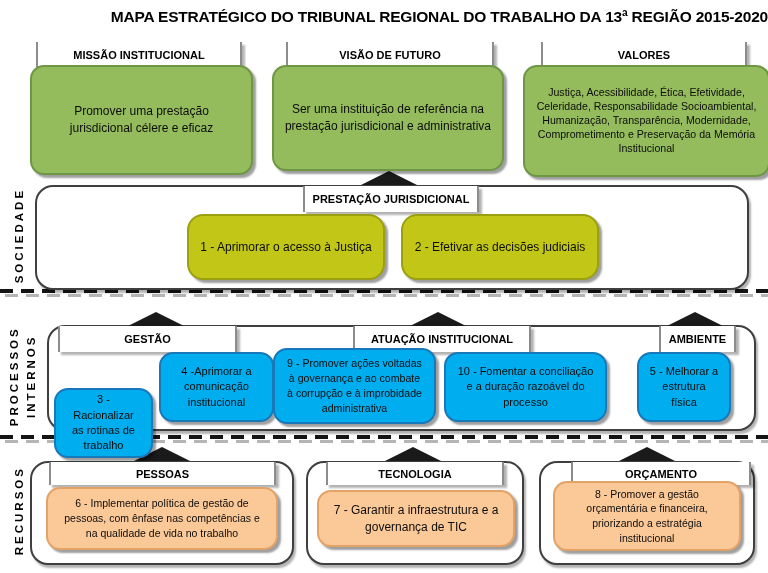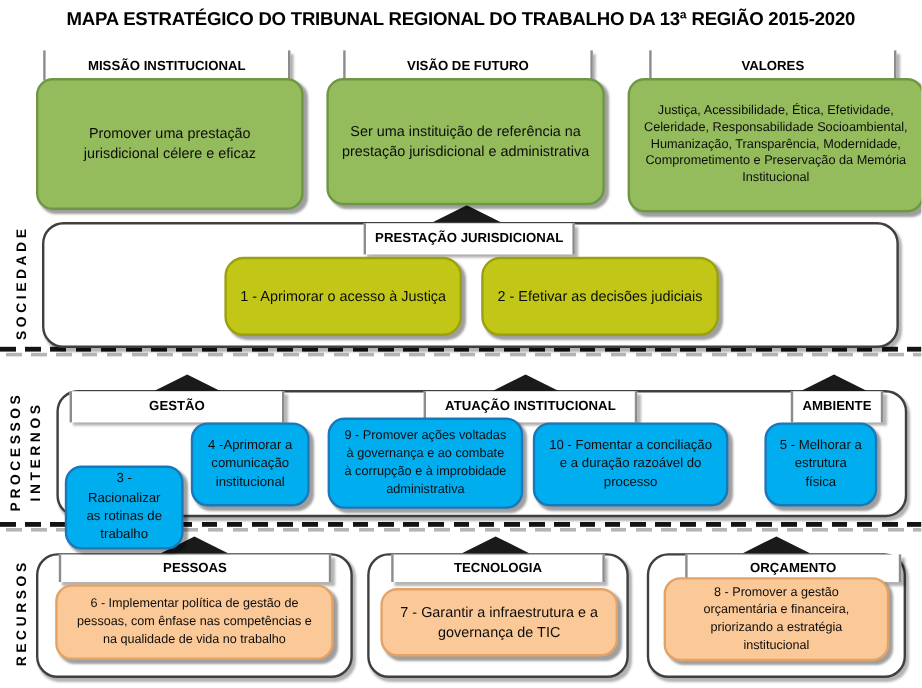--- a/index.html
+++ b/index.html
@@ -1,21 +1,21 @@
 <!DOCTYPE html>
 <html style="--green: #94BB5C; --green-border: #6E9744; --olive: #C2C717; --olive-border: #9BA00E; --blue: #00AEEF; --blue-border: #1878B9; --orange: #FBC997; --orange-border: #E3A366; --triangle: #1A1A1A;"><head>
 <meta charset="utf-8">
 <style>
   html,body { margin:0; padding:0; background:#ffffff; }
   .canvas {
     position:relative; width:768px; height:573px; background:#ffffff;
     font-family:"Liberation Sans", sans-serif; color:#111; overflow:hidden;
   }
   .title {
-    position:absolute; top:8px; left:0; width:100%; text-align:center;
+    position:absolute; top:8px; left:0; width:100%; text-align:right;
     font-size:15.5px; font-weight:bold; letter-spacing:-0.2px; color:#000;
   }
   
   .tab {
     position:absolute; background:#ffffff; z-index:4;
     border-left:2px solid #8c8c8c; border-right:2px solid #8c8c8c;
     box-shadow:3px 3px 2px rgba(0,0,0,0.30);
     display:flex; align-items:center; justify-content:center;
     font-weight:bold; font-size:11px; color:#000; text-align:center; white-space:nowrap;
   }
@@ -126,21 +126,21 @@
   </div>
 
   <div class="tri" style="left:667px; top:312px;"></div>
   <div class="tab" style="left:659px; top:326px; width:73px; height:26px;">
     <span>AMBIENTE</span>
   </div>
 
   <div class="cbox blue" style="left:54px; top:352px; width:99px; height:70px;margin-top:36px;">
     <span>3 - Racionalizar as rotinas de trabalho</span>
   </div>
-  <div class="cbox blue" style="left:159px; top:352px; width:99px; height:70px;">
+  <div class="cbox blue" style="left:159px; top:352px; width:115px; height:70px;">
     <span>4 -Aprimorar a comunicação institucional</span>
   </div>
   <div class="cbox blue small-text" style="left:273px; top:348px; width:163px; height:76px;">
     <span>9 - Promover ações voltadas à governança e ao combate à corrupção e à improbidade administrativa</span>
   </div>
   <div class="cbox blue" style="left:444px; top:352px; width:163px; height:70px;">
     <span>10 - Fomentar a conciliação e a duração razoável do processo</span>
   </div>
   <div class="cbox blue" style="left:637px; top:352px; width:94px; height:70px;">
     <span>5 - Melhorar a estrutura física</span>

